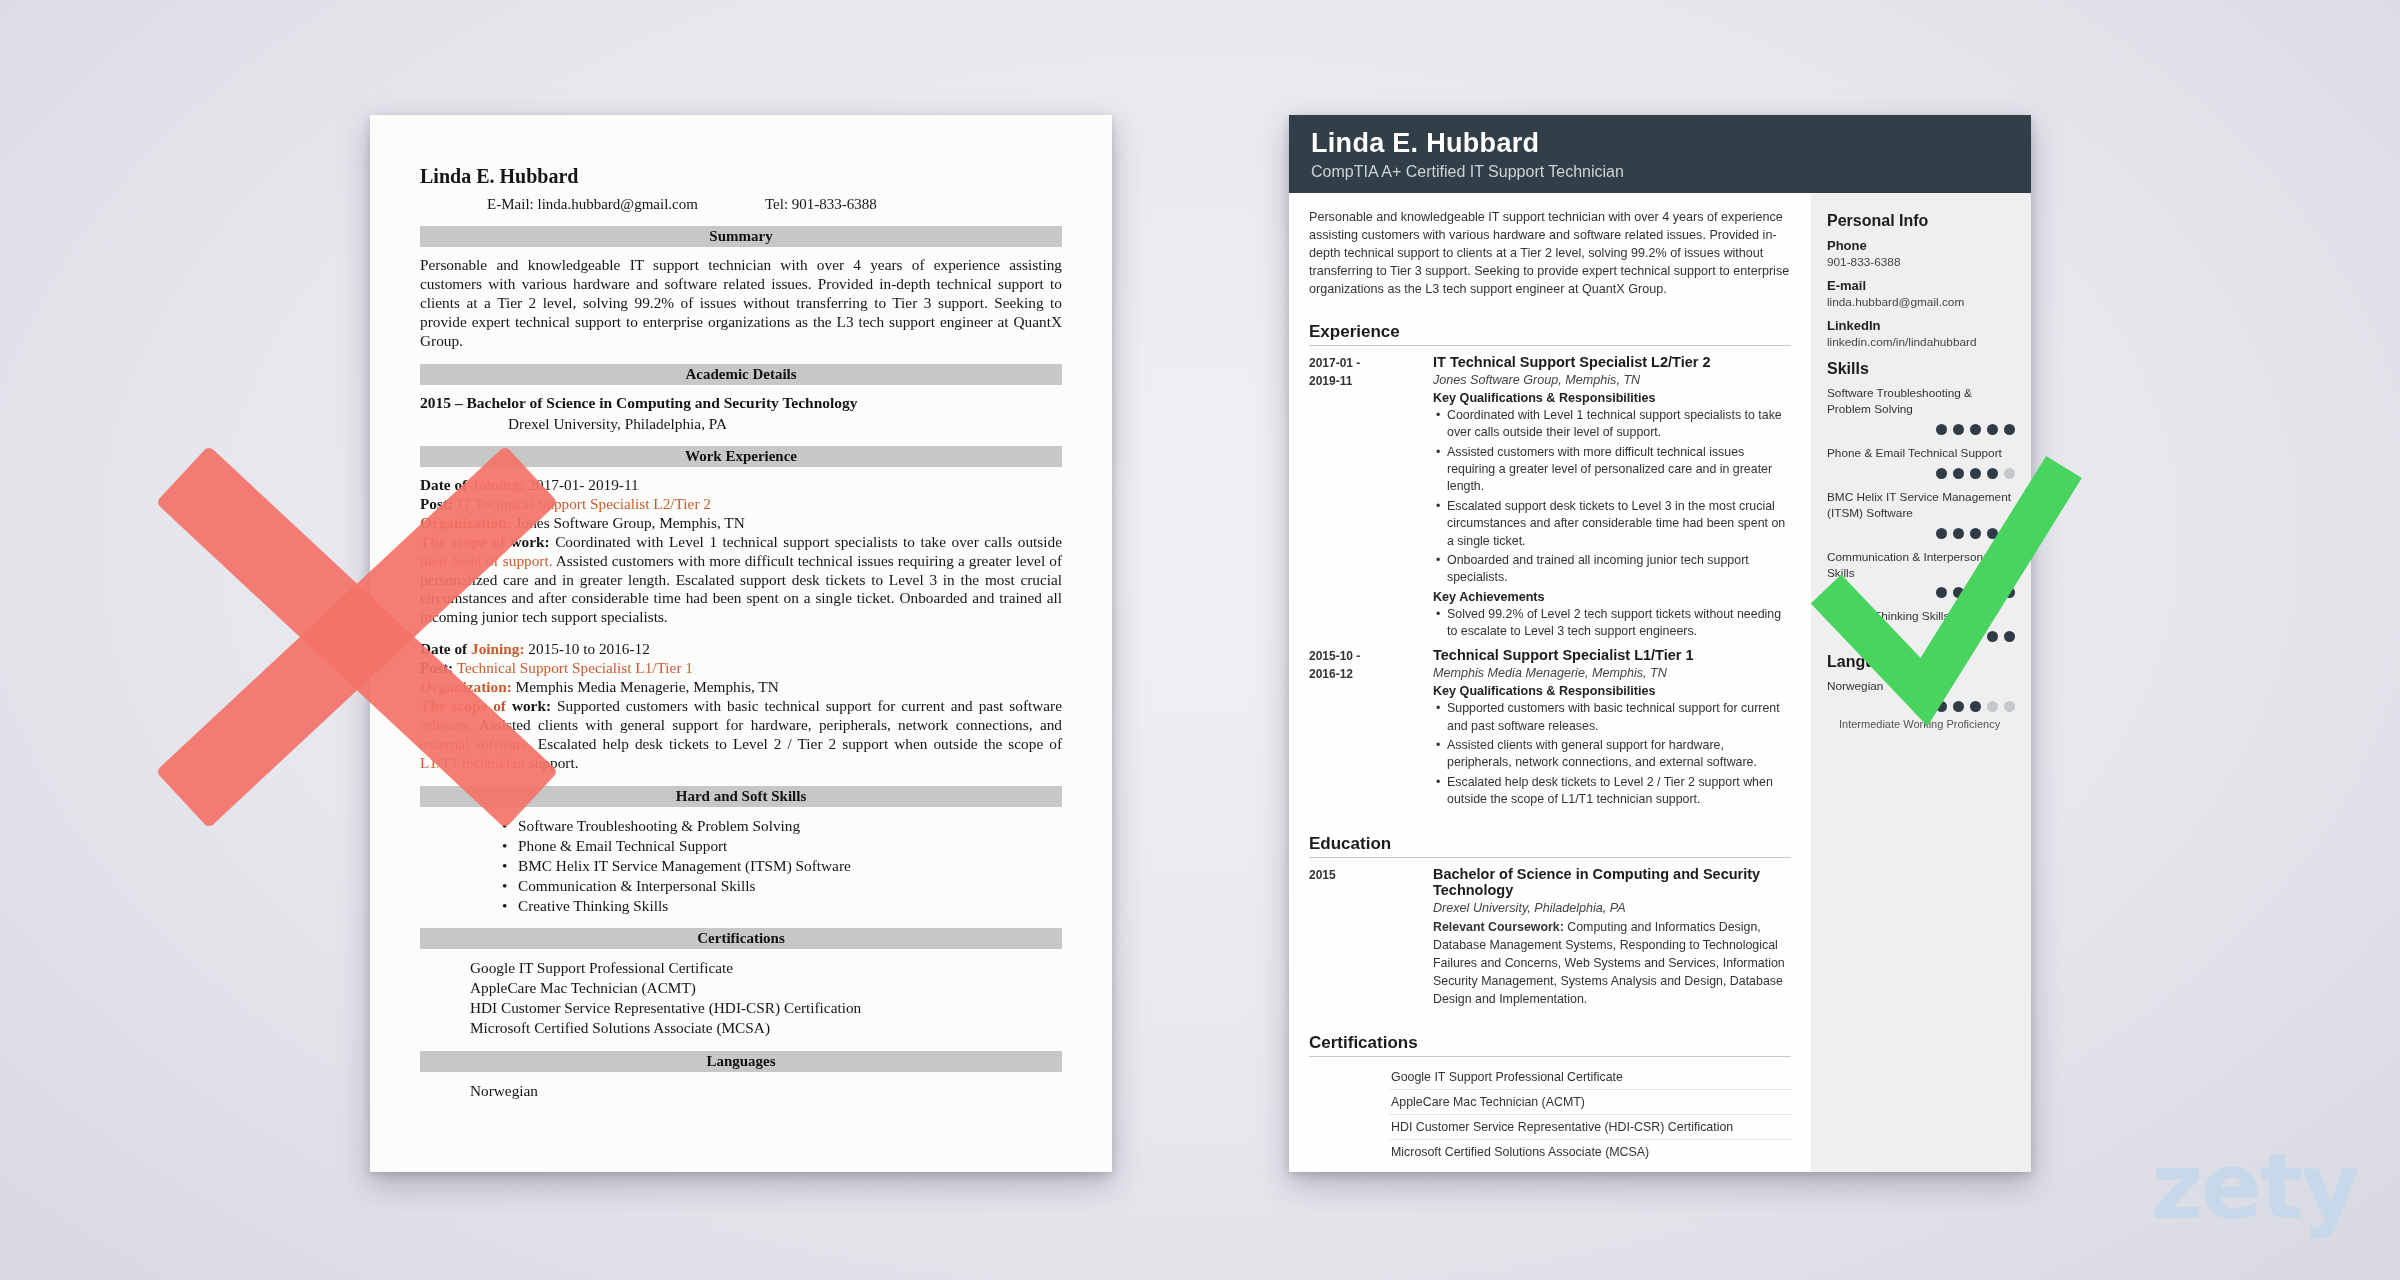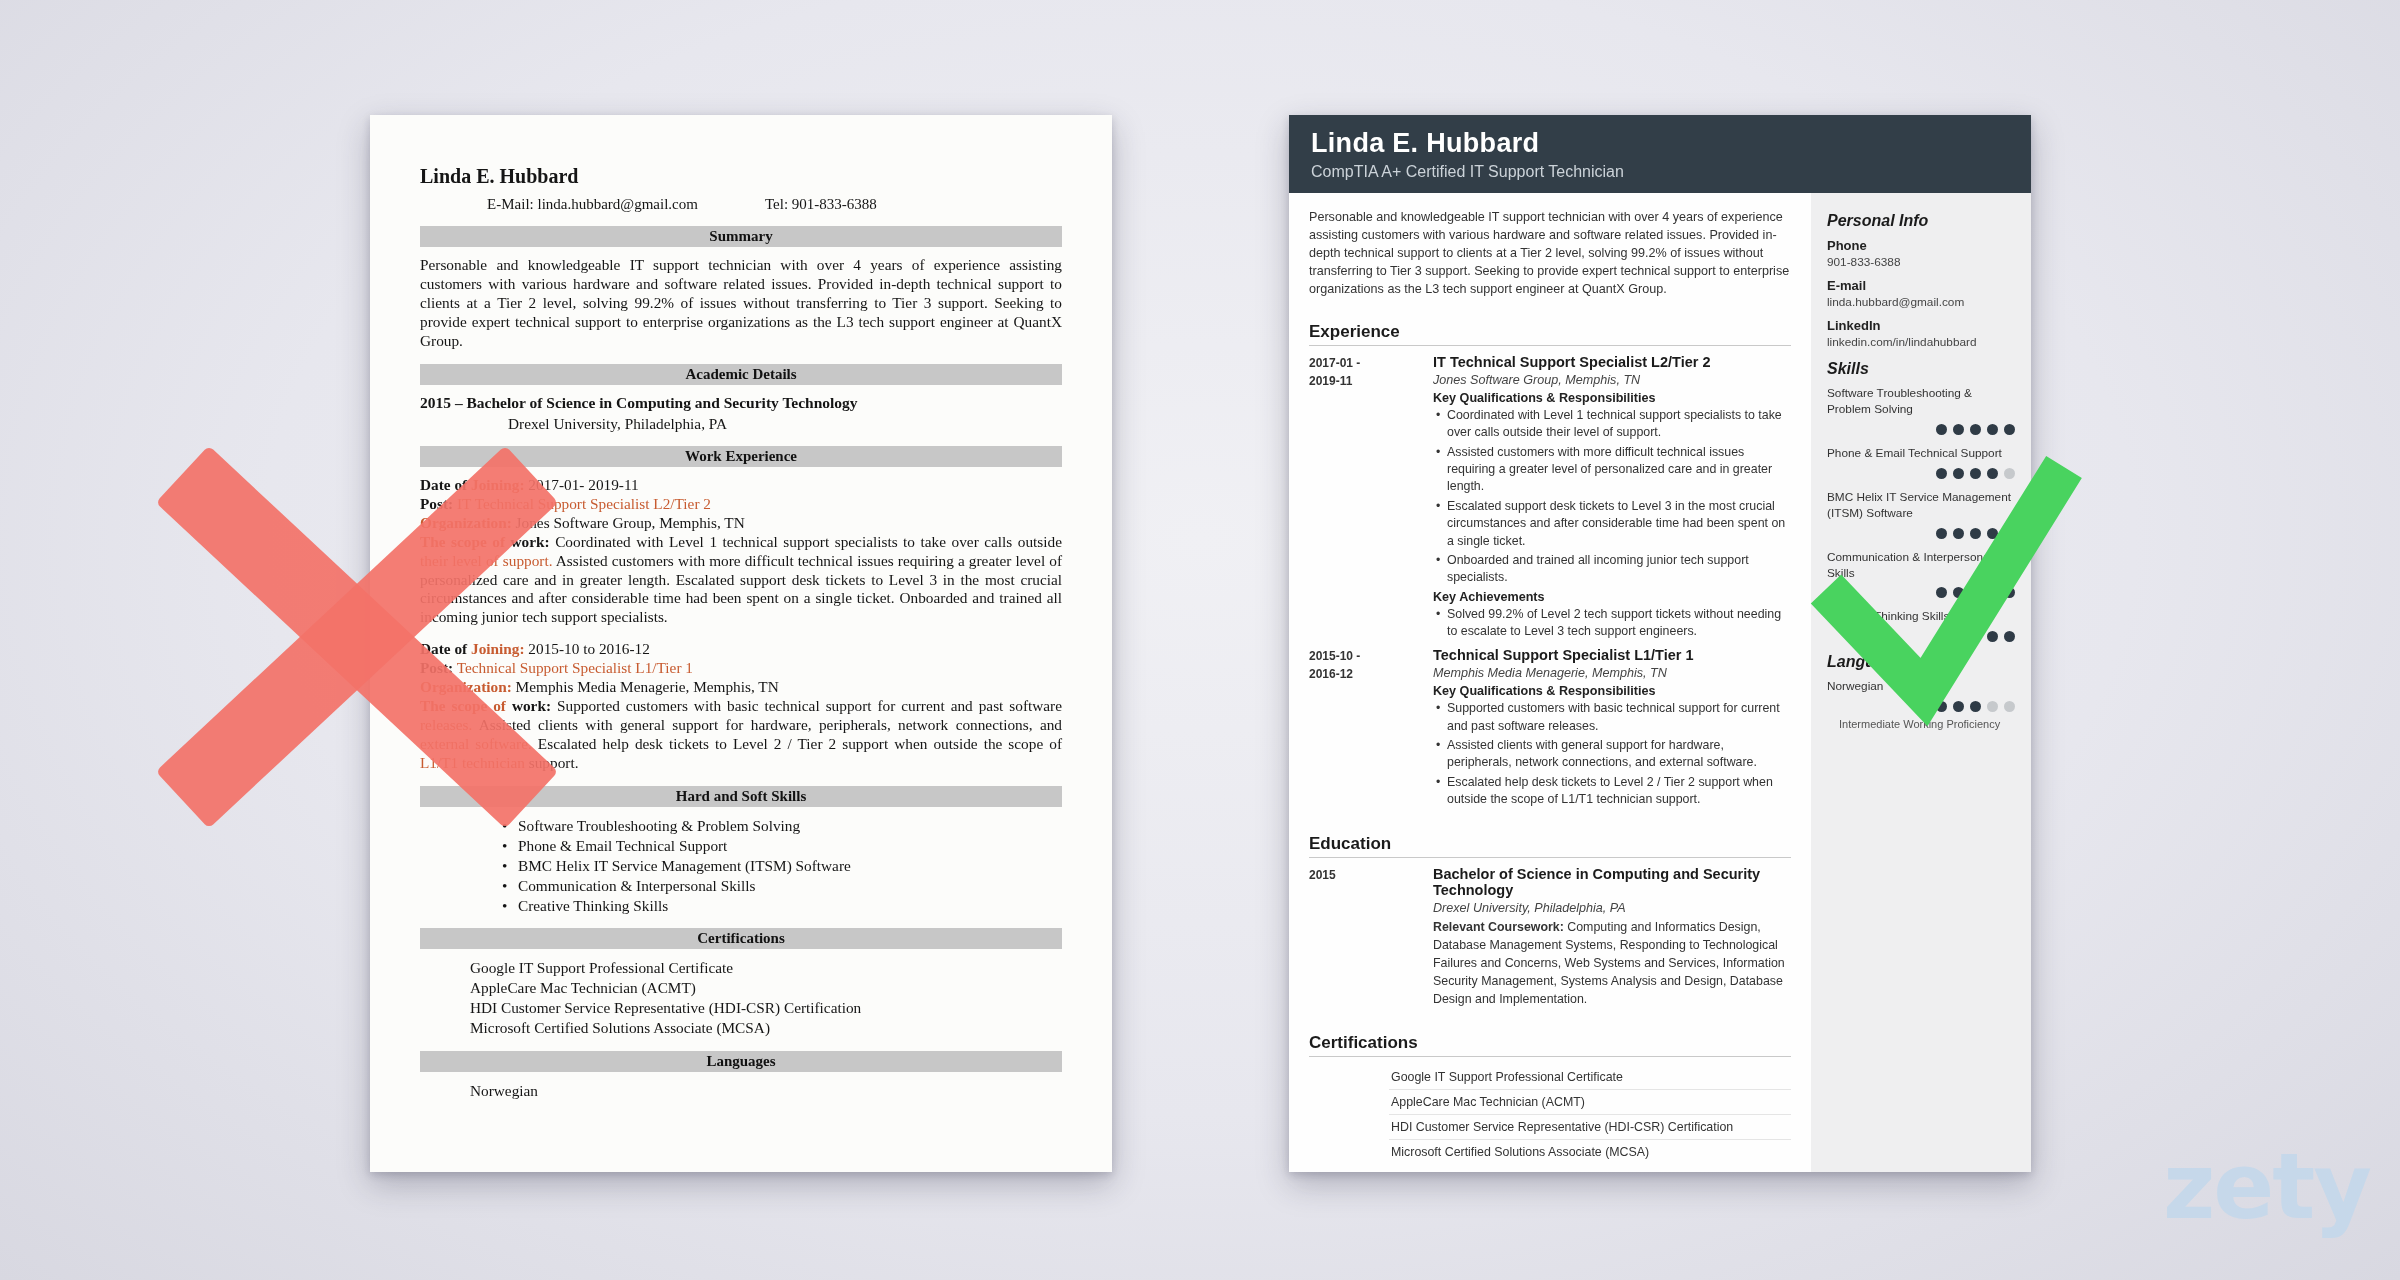--- a/index.html
+++ b/index.html
@@ -47,40 +47,40 @@
   .rr-job-title{font-size:14.5px;font-weight:bold;color:#1b1b1b;}
   .rr-company{font-size:12.6px;font-style:italic;color:#444;margin:3px 0 4px;}
   .rr-subhead{font-size:12.6px;font-weight:bold;color:#222;margin:3px 0 2px;}
   .rr-bullet{font-size:12.4px;line-height:1.4;color:#333;padding-left:14px;position:relative;margin-bottom:2px;}
   .rr-bullet::before{content:"\2022";position:absolute;left:3px;}
   .rr-course{margin:2px 0 0;font-size:12.4px;line-height:1.45;color:#333;}
   .rr-listblock{margin-left:80px;margin-bottom:4px;}
   .rr-row{font-size:12.4px;color:#333;padding:5px 0 5px 2px;border-bottom:1px solid #e5e5e5;}
   .rr-row:last-child{border-bottom:none;}
   .rr-sidebar{width:220px;flex:none;background:#efeff0;box-sizing:border-box;padding:19px 16px;}
-  .sb-head{font-size:16px;font-weight:bold;color:#1b1b1b;margin:11px 0 8px;font-style:italic;}
+  .sb-head{font-size:16px;font-weight:bold;color:#1b1b1b;margin:11px 0 8px;}
   .sb-head:first-child{margin-top:0;}
   .sb-item{margin-bottom:9px;}
   .sb-label{font-size:13px;font-weight:bold;color:#222;}
   .sb-value{font-size:11.8px;color:#454545;margin-top:2px;word-wrap:break-word;}
   .skill{margin-bottom:11px;}
   .skill-name{font-size:11.8px;color:#333;line-height:1.35;}
   .dots{display:flex;justify-content:flex-end;gap:6px;margin-top:6px;}
   .dot{width:11px;height:11px;border-radius:50%;background:#c6c9cc;}
   .dot.filled{background:#2f3b46;}
   .skill-note{font-size:11px;color:#555;margin-top:6px;padding-left:12px;}
 
   
   .cross{position:absolute;left:357px;top:637px;width:0;height:0;z-index:6;}
   .cross-bar{position:absolute;width:478px;height:78px;left:-239px;top:-39px;
     background:rgba(243,114,104,.92);border-radius:6px;}
   .cb1{transform:rotate(43deg);}
   .cb2{transform:rotate(-43deg);}
   .check{position:absolute;left:1790px;top:420px;z-index:6;}
-  .watermark{position:absolute;right:30px;bottom:48px;font-size:90px;font-weight:bold;
+  .watermark{position:absolute;right:42px;bottom:48px;font-size:90px;font-weight:bold;
     color:#c6d8ea;font-family:"DejaVu Sans",sans-serif;letter-spacing:-2px;line-height:1;}
 </style>
 </head>
 <body>
 
 <div class="page left-page">
   <div class="lr-name">Linda E. Hubbard</div>
   <div class="lr-contact">
     <span class="c1">E-Mail: linda.hubbard@gmail.com</span>
     <span class="c2">Tel: 901-833-6388</span>

